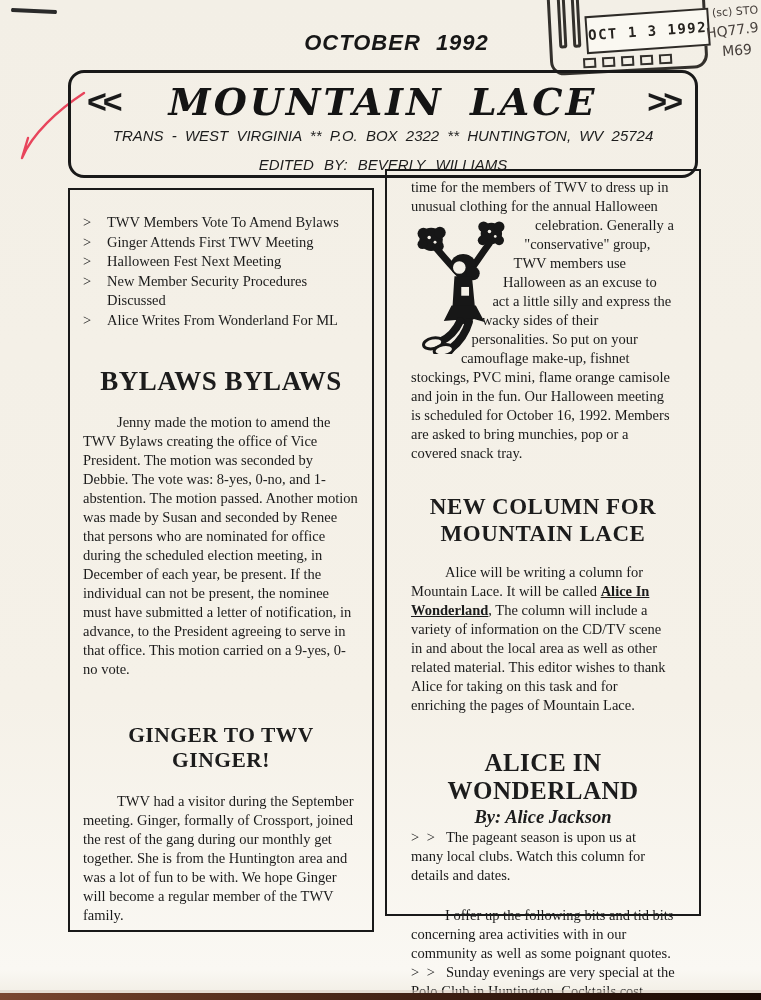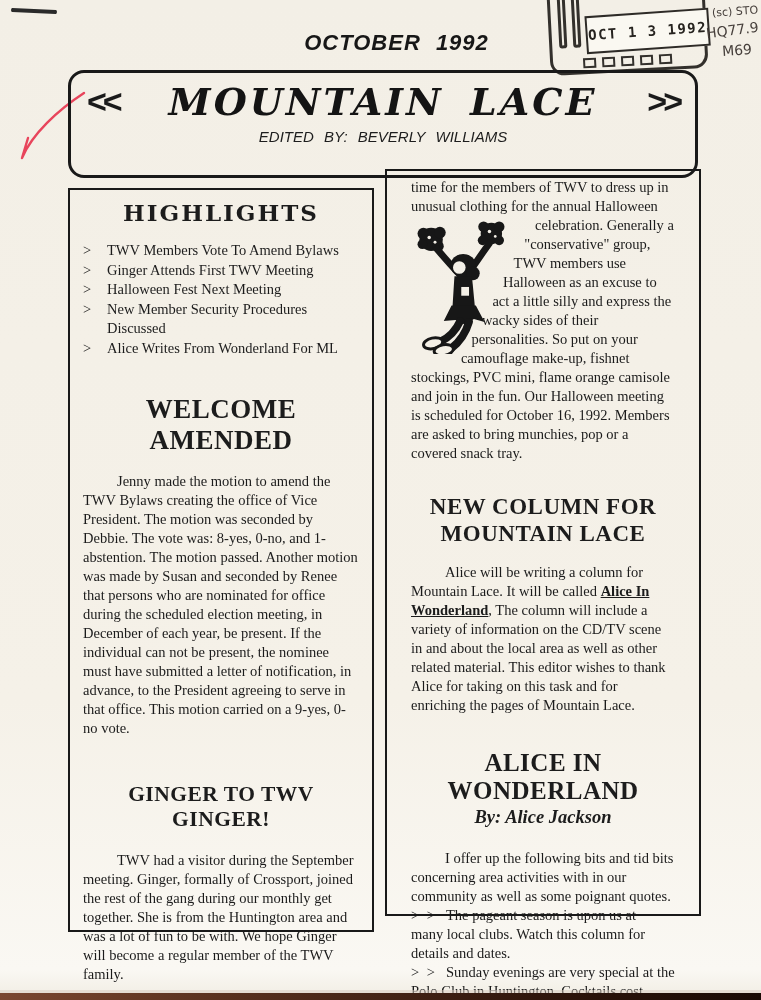--- a/index.html
+++ b/index.html
@@ -48,21 +48,21 @@
     text-align: center; padding-top: 6px; }
   .mast-title-row { display: flex; justify-content: space-between; align-items: center; padding: 0 16px; }
   .mast-chevron { font-family: "Liberation Sans", sans-serif; font-weight: bold; font-size: 34px; letter-spacing: -4px; color: #1a1a1a; }
   .mast-title { font-family: "DejaVu Serif", serif; font-weight: bold; font-style: italic;
     font-size: 38px; letter-spacing: 3px; word-spacing: 10px; color: #141414; }
   .mast-sub { font-family: "Liberation Sans", sans-serif; font-style: italic; font-size: 18px;
     word-spacing: 6px; margin-top: 2px; color: #1d1d1d; }
   .mast-addr { font-family: "Liberation Sans", sans-serif; font-style: italic; font-size: 15px;
     word-spacing: 4px; margin-top: 3px; color: #1d1d1d; }
   .mast-editor { font-family: "Liberation Sans", sans-serif; font-style: italic; font-size: 15px;
-    word-spacing: 6px; margin-top: 4px; color: #1d1d1d; }
+    word-spacing: 6px; margin-top: 12px; color: #1d1d1d; }
 
   
   .col { position: absolute; border: 2px solid #191919; background: transparent; }
   .col-left  { left: 68px;  top: 188px; width: 306px; height: 744px; padding: 8px 13px; }
   .col-right { left: 385px; top: 169px; width: 316px; height: 747px; padding: 7px 24px; }
 
   .body-text { font-size: 14.5px; line-height: 19px; color: #1b1b1b; }
   .indent { text-indent: 34px; }
 
   .hl-title { text-align: center; font-family: "DejaVu Serif", serif; font-weight: bold;
@@ -121,25 +121,25 @@
   <svg class="red-check" width="90" height="90" viewBox="0 0 90 90">
     <path d="M 20 54 L 14 74 C 24 50 50 26 76 9" fill="none" stroke="#e8455c" stroke-width="2.4" stroke-linecap="round" stroke-linejoin="round"></path>
   </svg>
 
   <div class="masthead">
     <div class="mast-title-row">
       <span class="mast-chevron">&lt;&lt;</span>
       <span class="mast-title">MOUNTAIN LACE</span>
       <span class="mast-chevron">&gt;&gt;</span>
     </div>
+    <div class="mast-addr">TRANS - WEST VIRGINIA ** P.O. BOX 2322 ** HUNTINGTON, WV 25724</div>
     <div class="mast-editor">EDITED BY:  BEVERLY  WILLIAMS</div>
   </div>
 
   <div class="col col-left">
-    <div class="hl-title">HIGHLIGHTS</div>
     <div class="hl-list">
       <div class="hl-item">
         <span class="marker">&gt;</span>
         <span>TWV Members Vote To Amend Bylaws</span>
       </div>
       <div class="hl-item">
         <span class="marker">&gt;</span>
         <span>Ginger Attends First TWV Meeting</span>
       </div>
       <div class="hl-item">
@@ -149,21 +149,21 @@
       <div class="hl-item">
         <span class="marker">&gt;</span>
         <span>New Member Security Procedures Discussed</span>
       </div>
       <div class="hl-item">
         <span class="marker">&gt;</span>
         <span>Alice Writes From Wonderland For ML</span>
       </div>
     </div>
 
-    <div class="art-title t-bylaws">WELCOME AMENDED</div>
+    <div class="art-title t-bylaws">BYLAWS BYLAWS</div>
     <p class="body-text indent after-title">Jenny made the motion to amend the TWV Bylaws creating the office of Vice President.  The motion was seconded by Debbie.  The vote was: 8-yes, 0-no, and 1-abstention.   The motion passed.  Another motion was made by Susan and seconded by Renee that persons who are nominated for office during the scheduled election meeting, in December of each year, be present.  If the individual can not be present, the nominee must have submitted a letter of notification, in advance, to the President agreeing to serve in that office.  This motion carried on a 9-yes, 0-no vote.</p>
 
     <div class="art-title t-ginger">GINGER TO TWV GINGER!</div>
     <p class="body-text indent" style="margin-top:19px;">TWV had a visitor during the September meeting.  Ginger, formally of Crossport, joined the rest of the gang during our monthly get together.  She is from the Huntington area and was a lot of fun to be with.  We hope Ginger will become a regular member of the TWV family.</p>
 
   </div>
 
   <div class="col col-right">
     <div class="body-text">
       <span>time for the members of TWV to dress up in unusual clothing for the annual Halloween</span>
@@ -205,24 +205,24 @@
     <div class="art-title t-newcol">
       <div>NEW COLUMN FOR</div>
       <div>MOUNTAIN LACE</div>
     </div>
     <p class="body-text indent after-title">
       <span>Alice will be writing a column for Mountain Lace.  It will be called </span><span class="underline-bold">Alice In Wonderland</span><span>,  The column will include a variety of information on the CD/TV scene in and about the local area as well as other related material.  This editor wishes to thank Alice for taking on this task and for enriching the pages of Mountain Lace.</span>
     </p>
 
     <div class="art-title t-alice">ALICE IN WONDERLAND</div>
     <div class="byline">By: Alice Jackson</div>
-    <p class="body-text indent" style="margin-top:21px;">I offer up the following bits and tid bits concerning area activities with in our community as well as some poignant quotes.</p>
     <p class="body-text alice-item alice-item-0">
       <span class="marker">&gt; &gt;</span><span>The pageant season is upon us at many local clubs.  Watch this column for details and dates.</span>
     </p>
+    <p class="body-text indent" style="margin-top:21px;">I offer up the following bits and tid bits concerning area activities with in our community as well as some poignant quotes.</p>
     <p class="body-text alice-item">
       <span class="marker">&gt; &gt;</span><span>Sunday evenings are very special at the Polo Club in Huntington.   Cocktails cost $1.00 and there is always a great crowd of people present.  Please, come join in the fun.  Tuesdays,</span>
     </p>
   </div>
 
   <div class="bottom-fade"></div>
   <div class="bottom-band"></div>
 </div>
 
 </body></html>

